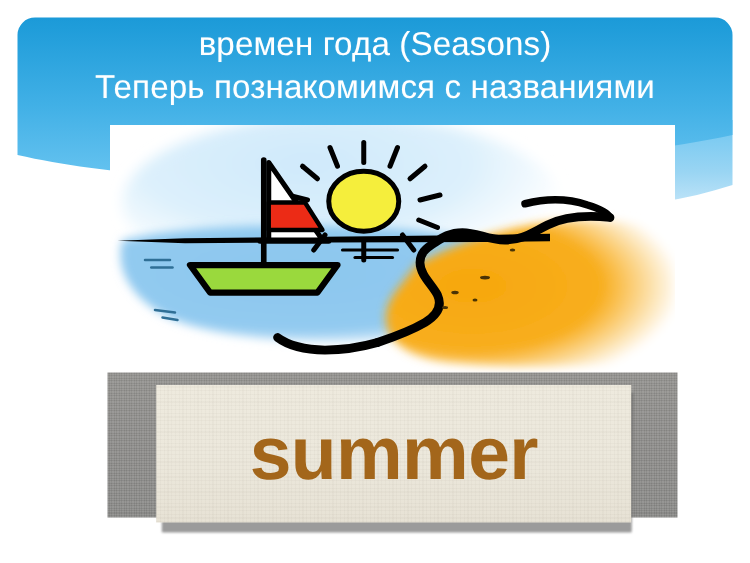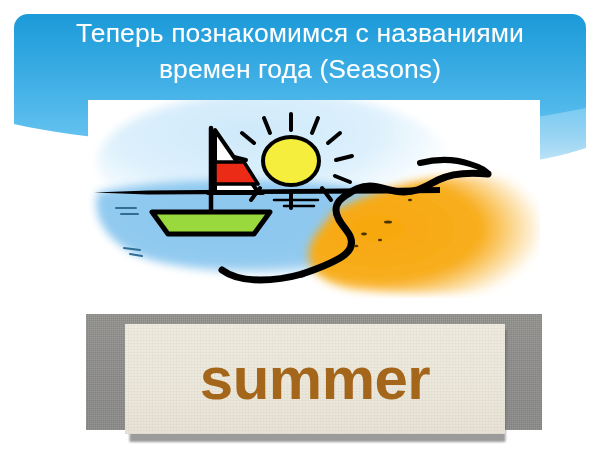--- a/index.html
+++ b/index.html
@@ -60,21 +60,21 @@
     height: 198px;
     background: #ffffff;
     overflow: hidden;
   }
   #picture-card svg { display: block; }
 
   
   #word-panel {
     position: absolute;
     left: 86px;
-    top: 314px;
+    top: 298px;
     width: 456px;
     height: 116px;
     background:
       repeating-linear-gradient(0deg, rgba(255,255,255,0.05) 0px, rgba(255,255,255,0.05) 1px, rgba(0,0,0,0.045) 1px, rgba(0,0,0,0.045) 2px),
       repeating-linear-gradient(90deg, rgba(255,255,255,0.05) 0px, rgba(255,255,255,0.05) 1px, rgba(0,0,0,0.035) 1px, rgba(0,0,0,0.035) 2px),
       linear-gradient(180deg, #93928f 0%, #8d8c8a 55%, #8a8a88 100%);
     text-decoration: underline;
   }
   #word-panel-shadow {
     position: absolute;
@@ -135,22 +135,22 @@
       <path d="M 420 96 L 586 96 L 586 148 C 540 163 492 168 452 165 L 452 120 Z" fill="url(#bannerGrad2)"></path>
 
       <path d="M 28 14 L 572 14 A 14 14 0 0 1 586 28 L 586 108
                C 470 132 280 146 140 140
                C 90 138 50 132 14 124
                L 14 28 A 14 14 0 0 1 28 14 Z" fill="url(#bannerGrad)"></path>
     </svg>
   </div>
 
   <div id="title-text">
+    <span class="ln ln2">времен года (Seasons)</span>
     <span class="ln ln1">Теперь познакомимся с названиями</span>
-    <span class="ln ln2">времен года (Seasons)</span>
   </div>
 
   <div id="picture-card">
     <svg width="452" height="198" viewBox="0 0 452 198" xmlns="http://www.w3.org/2000/svg">
       <defs>
         <radialGradient id="skyGlow" cx="0.42" cy="0.28" r="0.62">
           <stop offset="0%" stop-color="#cfe9fb"></stop>
           <stop offset="60%" stop-color="#dcf0fc"></stop>
           <stop offset="100%" stop-color="#ffffff"></stop>
         </radialGradient>

